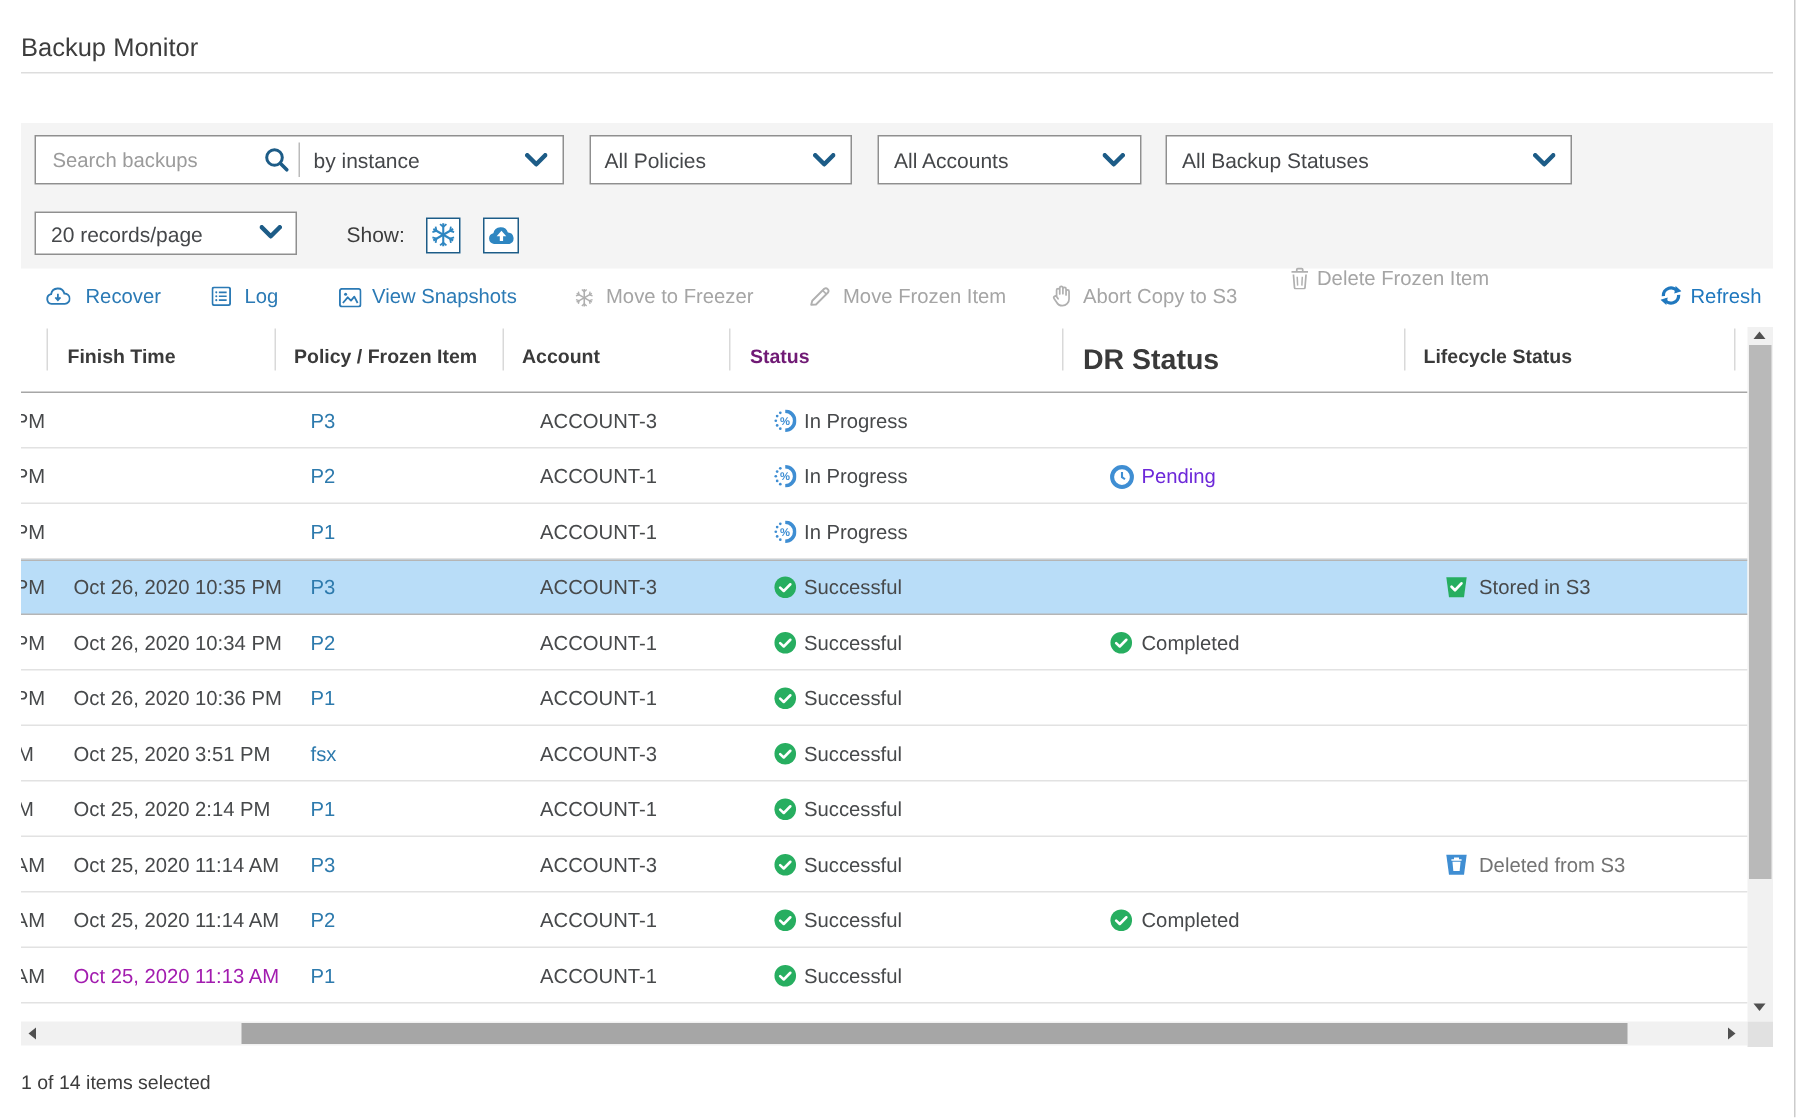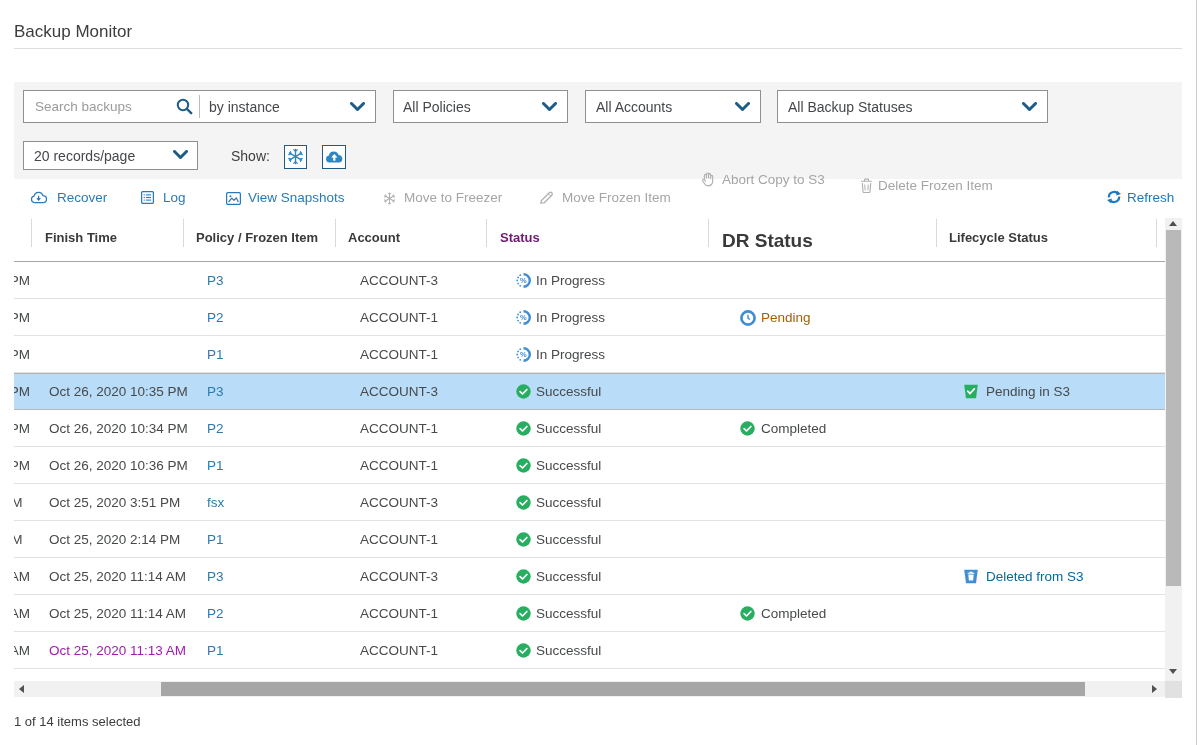--- a/index.html
+++ b/index.html
@@ -148,21 +148,21 @@
   </div>
 <div class="abs" style="left:539px;top:189px;height:16px;display:flex;align-items:center;">
     <span style="display:inline-flex">
       <svg width="15" height="15" viewBox="0 0 15 15">
         <path d="M1.8 13.2 L2.5 10.5 L10.5 2.5 a1.8 1.8 0 0 1 2.5 2.5 L5 13 L1.8 13.2 Z" fill="none" stroke="#b0b0b0" stroke-width="1.25" stroke-linejoin="round"></path>
         <line x1="9.4" y1="3.6" x2="11.9" y2="6.1" stroke="#b0b0b0" stroke-width="1"></line>
       </svg>
     </span>
     <span style="margin-left:8px;font-size:13.5px;color:#a5a5a5">Move Frozen Item</span>
   </div>
-<div class="abs" style="left:701px;top:171px;height:16px;display:flex;align-items:center;">
+<div class="abs" style="left:701px;top:189px;height:16px;display:flex;align-items:center;">
     <span style="display:inline-flex">
       <svg width="14" height="15" viewBox="0 0 14 15">
         <path d="M3.4 7.8 V3.4 a1.05 1.05 0 0 1 2.1 0 V6 M5.5 5.9 V2 a1.05 1.05 0 0 1 2.1 0 V5.8 M7.6 5.8 V2.7 a1.05 1.05 0 0 1 2.1 0 V6.6 M9.7 6.6 V4.3 a1 1 0 0 1 2 0 V9.3 a4.4 4.4 0 0 1 -4.4 4.5 a4.4 4.4 0 0 1 -3.9-2.3 L1.7 9 a1.05 1.05 0 0 1 1.8-1.1 L4.4 9.2" fill="none" stroke="#b0b0b0" stroke-width="1.15" stroke-linejoin="round" stroke-linecap="round"></path>
       </svg>
     </span>
     <span style="margin-left:7px;font-size:13.5px;color:#a5a5a5">Abort Copy to S3</span>
   </div>
 <div class="abs" style="left:860px;top:177px;height:16px;display:flex;align-items:flex-end;">
     <span style="display:inline-flex">
       <svg width="13" height="15" viewBox="0 0 13 15">
@@ -234,21 +234,21 @@
         <circle cx="2.1" cy="10.6" r="0.9"></circle>
         <circle cx="4.2" cy="12.8" r="0.9"></circle>
       </g>
       <text x="4" y="10.2" font-family="Liberation Sans" font-size="7.5" fill="#3f8ed3" font-weight="bold">%</text>
     </svg></div>
 <div class="txt" style="left:536px;top:309.5px;font-size:13.5px;color:#47494b">In Progress</div>
 <div class="abs" style="left:740px;top:310px;line-height:0"><svg width="16" height="16" viewBox="0 0 16 16">
       <circle cx="8" cy="8" r="6.6" fill="#fff" stroke="#3f8ed3" stroke-width="2.7"></circle>
       <path d="M8 4.7 V8.1 L10 9.5" fill="none" stroke="#3f8ed3" stroke-width="1.4"></path>
     </svg></div>
-<div class="txt" style="left:761px;top:309.5px;font-size:13.5px;color:#a16207">Pending</div>
+<div class="txt" style="left:761px;top:309.5px;font-size:13.5px;color:#6d28d9">Pending</div>
 <div class="abs" style="left:14px;top:372px;width:1151px;height:1px;background:#e2e2e2"></div>
 <div class="abs" style="left:14px;top:346.5px;width:17px;height:17px;overflow:hidden">
     <span style="position:absolute;left:-122.8px;white-space:nowrap;font-size:13.5px;color:#47494b">Oct 26, 2020 10:30 PM</span>
   </div>
 <div class="txt" style="left:207px;top:346.5px;font-size:13.5px;color:#2d7aad">P1</div>
 <div class="txt" style="left:360px;top:346.5px;font-size:13.5px;color:#47494b">ACCOUNT-1</div>
 <div class="abs" style="left:516px;top:347px;line-height:0"><svg width="15" height="15" viewBox="0 0 15 15">
       <path d="M7.5 1.2 A6.3 6.3 0 0 1 7.5 13.8" fill="none" stroke="#3f8ed3" stroke-width="2.4"></path>
       <g fill="#3f8ed3">
         <circle cx="4.2" cy="2.2" r="0.9"></circle>
@@ -269,21 +269,21 @@
 <div class="txt" style="left:360px;top:383.5px;font-size:13.5px;color:#47494b">ACCOUNT-3</div>
 <div class="abs" style="left:516px;top:384px;line-height:0"><svg width="15" height="15" viewBox="0 0 15 15">
       <circle cx="7.5" cy="7.5" r="7.2" fill="#27ae60"></circle>
       <path d="M4.1 7.7 L6.5 10 L10.9 5.5" fill="none" stroke="#fff" stroke-width="1.7" stroke-linecap="round" stroke-linejoin="round"></path>
     </svg></div>
 <div class="txt" style="left:536px;top:383.5px;font-size:13.5px;color:#47494b">Successful</div>
 <div class="abs" style="left:963px;top:383px;line-height:0"><svg width="16" height="17" viewBox="0 0 16 17">
       <path d="M1.2 1.8 H14.8 L13 15.2 H3 Z" fill="#27ae60"></path>
       <path d="M4.7 8.2 L7 10.5 L11.3 5.9" fill="none" stroke="#fff" stroke-width="1.8" stroke-linecap="round" stroke-linejoin="round"></path>
     </svg></div>
-<div class="txt" style="left:986px;top:383.5px;font-size:13.5px;color:#47494b">Pending in S3</div>
+<div class="txt" style="left:986px;top:383.5px;font-size:13.5px;color:#47494b">Stored in S3</div>
 <div class="abs" style="left:14px;top:446px;width:1151px;height:1px;background:#e2e2e2"></div>
 <div class="abs" style="left:14px;top:420.5px;width:17px;height:17px;overflow:hidden">
     <span style="position:absolute;left:-122.8px;white-space:nowrap;font-size:13.5px;color:#47494b">Oct 26, 2020 10:30 PM</span>
   </div>
 <div class="txt" style="left:49px;top:420.5px;font-size:13.5px;color:#47494b">Oct 26, 2020 10:34 PM</div>
 <div class="txt" style="left:207px;top:420.5px;font-size:13.5px;color:#2d7aad">P2</div>
 <div class="txt" style="left:360px;top:420.5px;font-size:13.5px;color:#47494b">ACCOUNT-1</div>
 <div class="abs" style="left:516px;top:421px;line-height:0"><svg width="15" height="15" viewBox="0 0 15 15">
       <circle cx="7.5" cy="7.5" r="7.2" fill="#27ae60"></circle>
       <path d="M4.1 7.7 L6.5 10 L10.9 5.5" fill="none" stroke="#fff" stroke-width="1.7" stroke-linecap="round" stroke-linejoin="round"></path>
@@ -340,21 +340,21 @@
 <div class="abs" style="left:516px;top:569px;line-height:0"><svg width="15" height="15" viewBox="0 0 15 15">
       <circle cx="7.5" cy="7.5" r="7.2" fill="#27ae60"></circle>
       <path d="M4.1 7.7 L6.5 10 L10.9 5.5" fill="none" stroke="#fff" stroke-width="1.7" stroke-linecap="round" stroke-linejoin="round"></path>
     </svg></div>
 <div class="txt" style="left:536px;top:568.5px;font-size:13.5px;color:#47494b">Successful</div>
 <div class="abs" style="left:963px;top:568px;line-height:0"><svg width="16" height="17" viewBox="0 0 16 17">
       <path d="M1.2 1.8 H14.8 L13 15.2 H3 Z" fill="#3f8ed3"></path>
       <path d="M4.6 5.3 H11.4 M6.9 5 V4.2 H9.1 V5" fill="none" stroke="#fff" stroke-width="1.1"></path>
       <path d="M5.3 6.5 L5.9 12.6 H10.1 L10.7 6.5 Z" fill="#fff"></path>
     </svg></div>
-<div class="txt" style="left:986px;top:568.5px;font-size:13.5px;color:#0369a1">Deleted from S3</div>
+<div class="txt" style="left:986px;top:568.5px;font-size:13.5px;color:#737373">Deleted from S3</div>
 <div class="abs" style="left:14px;top:631px;width:1151px;height:1px;background:#e2e2e2"></div>
 <div class="abs" style="left:14px;top:605.5px;width:17px;height:17px;overflow:hidden">
     <span style="position:absolute;left:-121.1px;white-space:nowrap;font-size:13.5px;color:#47494b">Oct 25, 2020 11:10 AM</span>
   </div>
 <div class="txt" style="left:49px;top:605.5px;font-size:13.5px;color:#47494b">Oct 25, 2020 11:14 AM</div>
 <div class="txt" style="left:207px;top:605.5px;font-size:13.5px;color:#2d7aad">P2</div>
 <div class="txt" style="left:360px;top:605.5px;font-size:13.5px;color:#47494b">ACCOUNT-1</div>
 <div class="abs" style="left:516px;top:606px;line-height:0"><svg width="15" height="15" viewBox="0 0 15 15">
       <circle cx="7.5" cy="7.5" r="7.2" fill="#27ae60"></circle>
       <path d="M4.1 7.7 L6.5 10 L10.9 5.5" fill="none" stroke="#fff" stroke-width="1.7" stroke-linecap="round" stroke-linejoin="round"></path>

